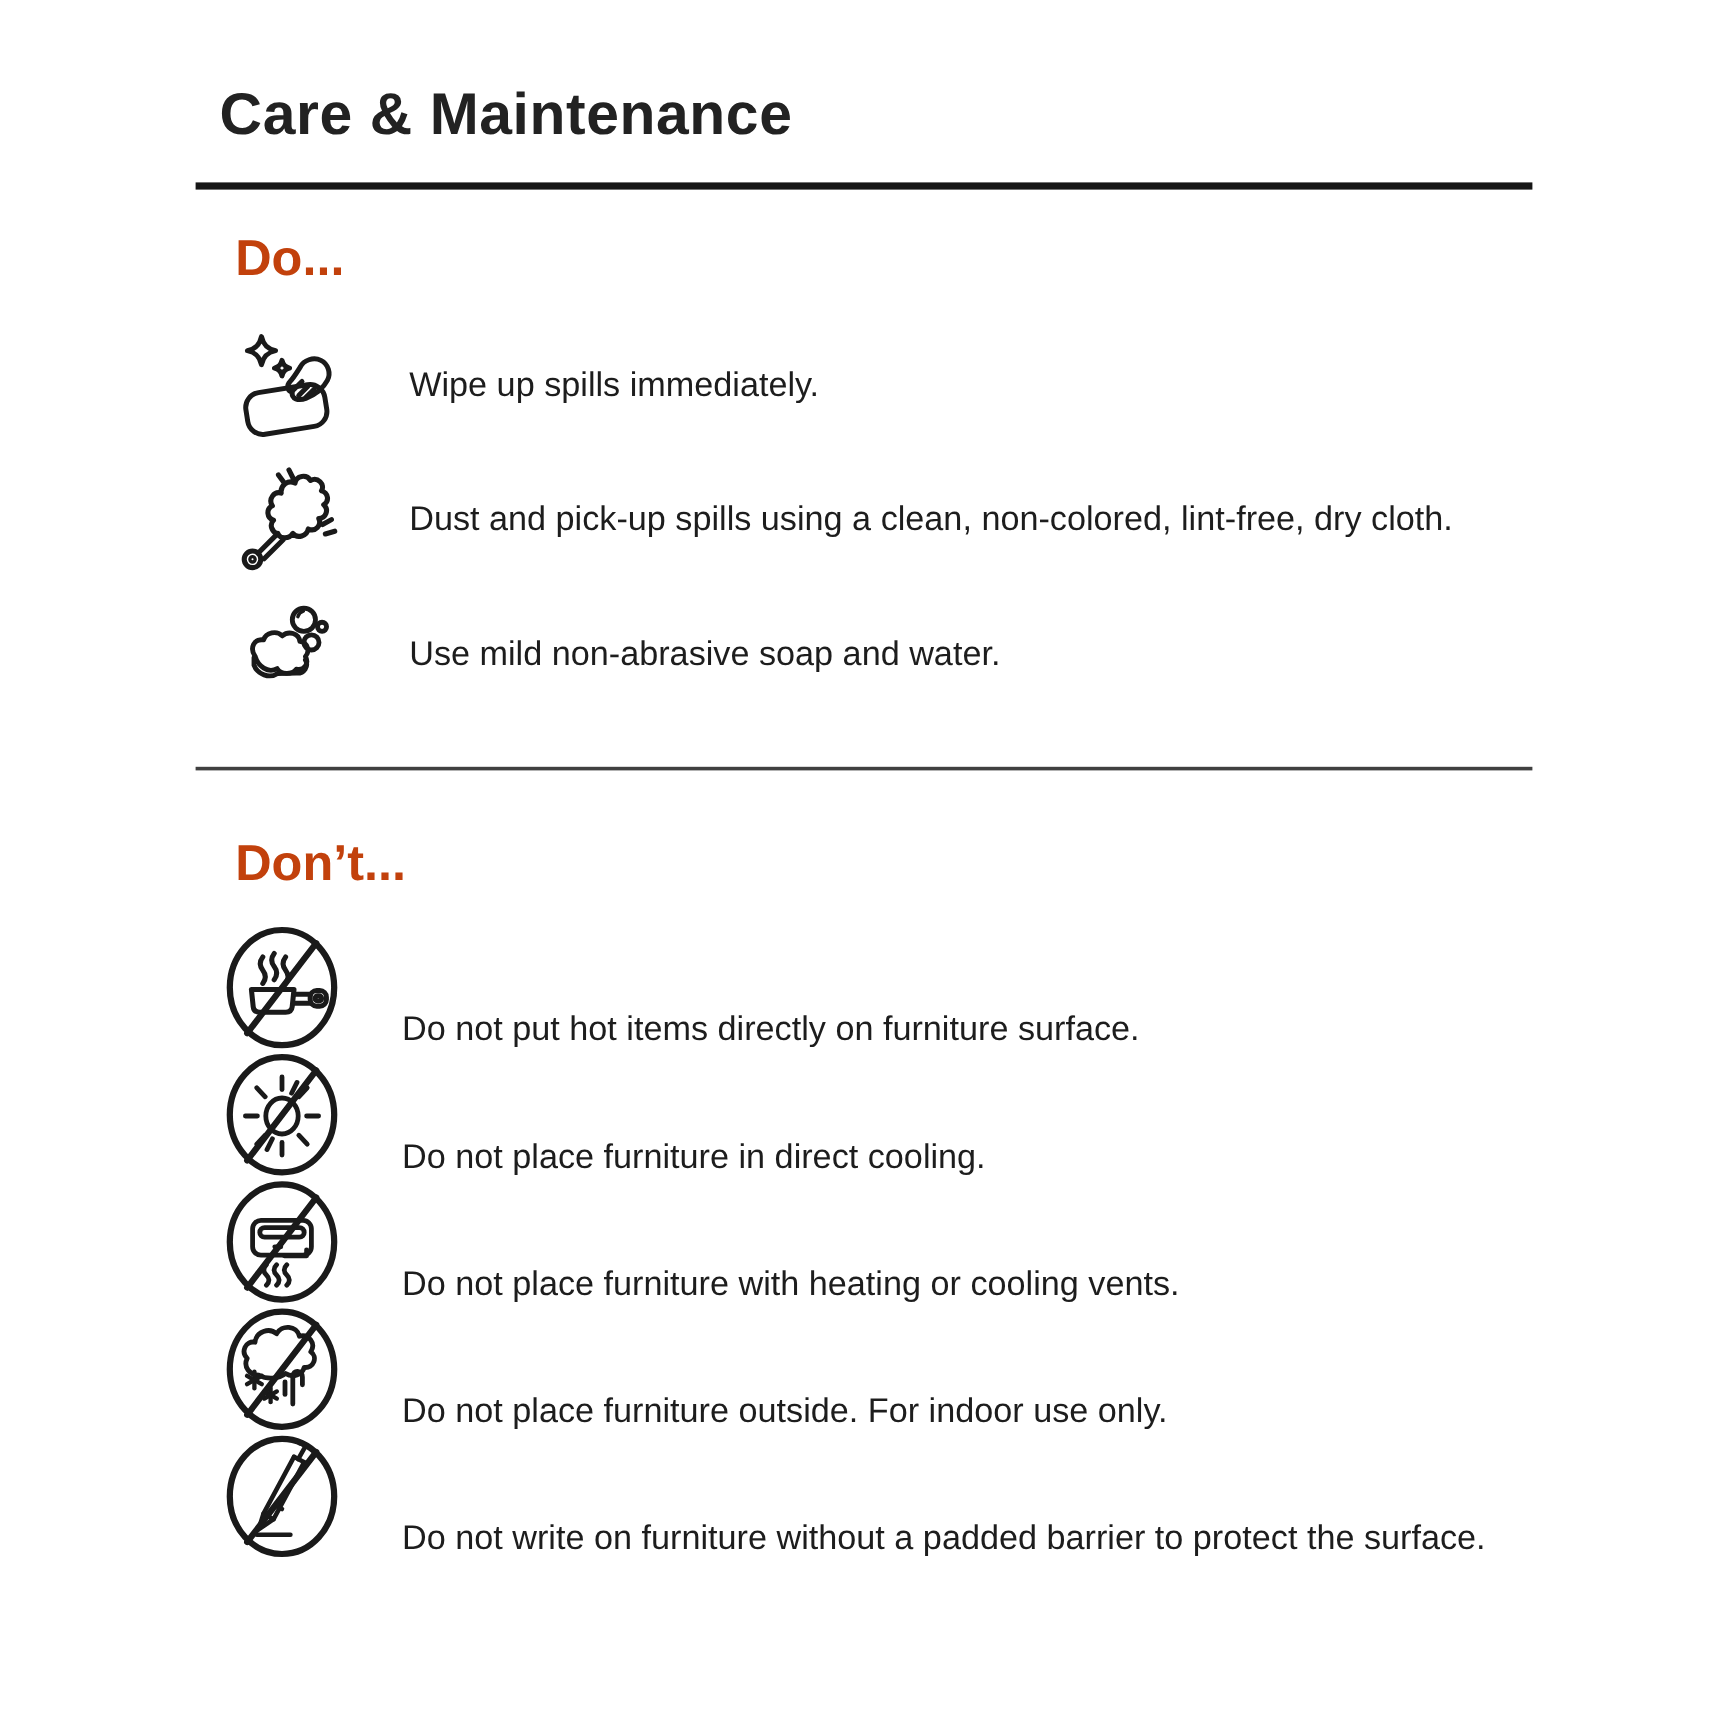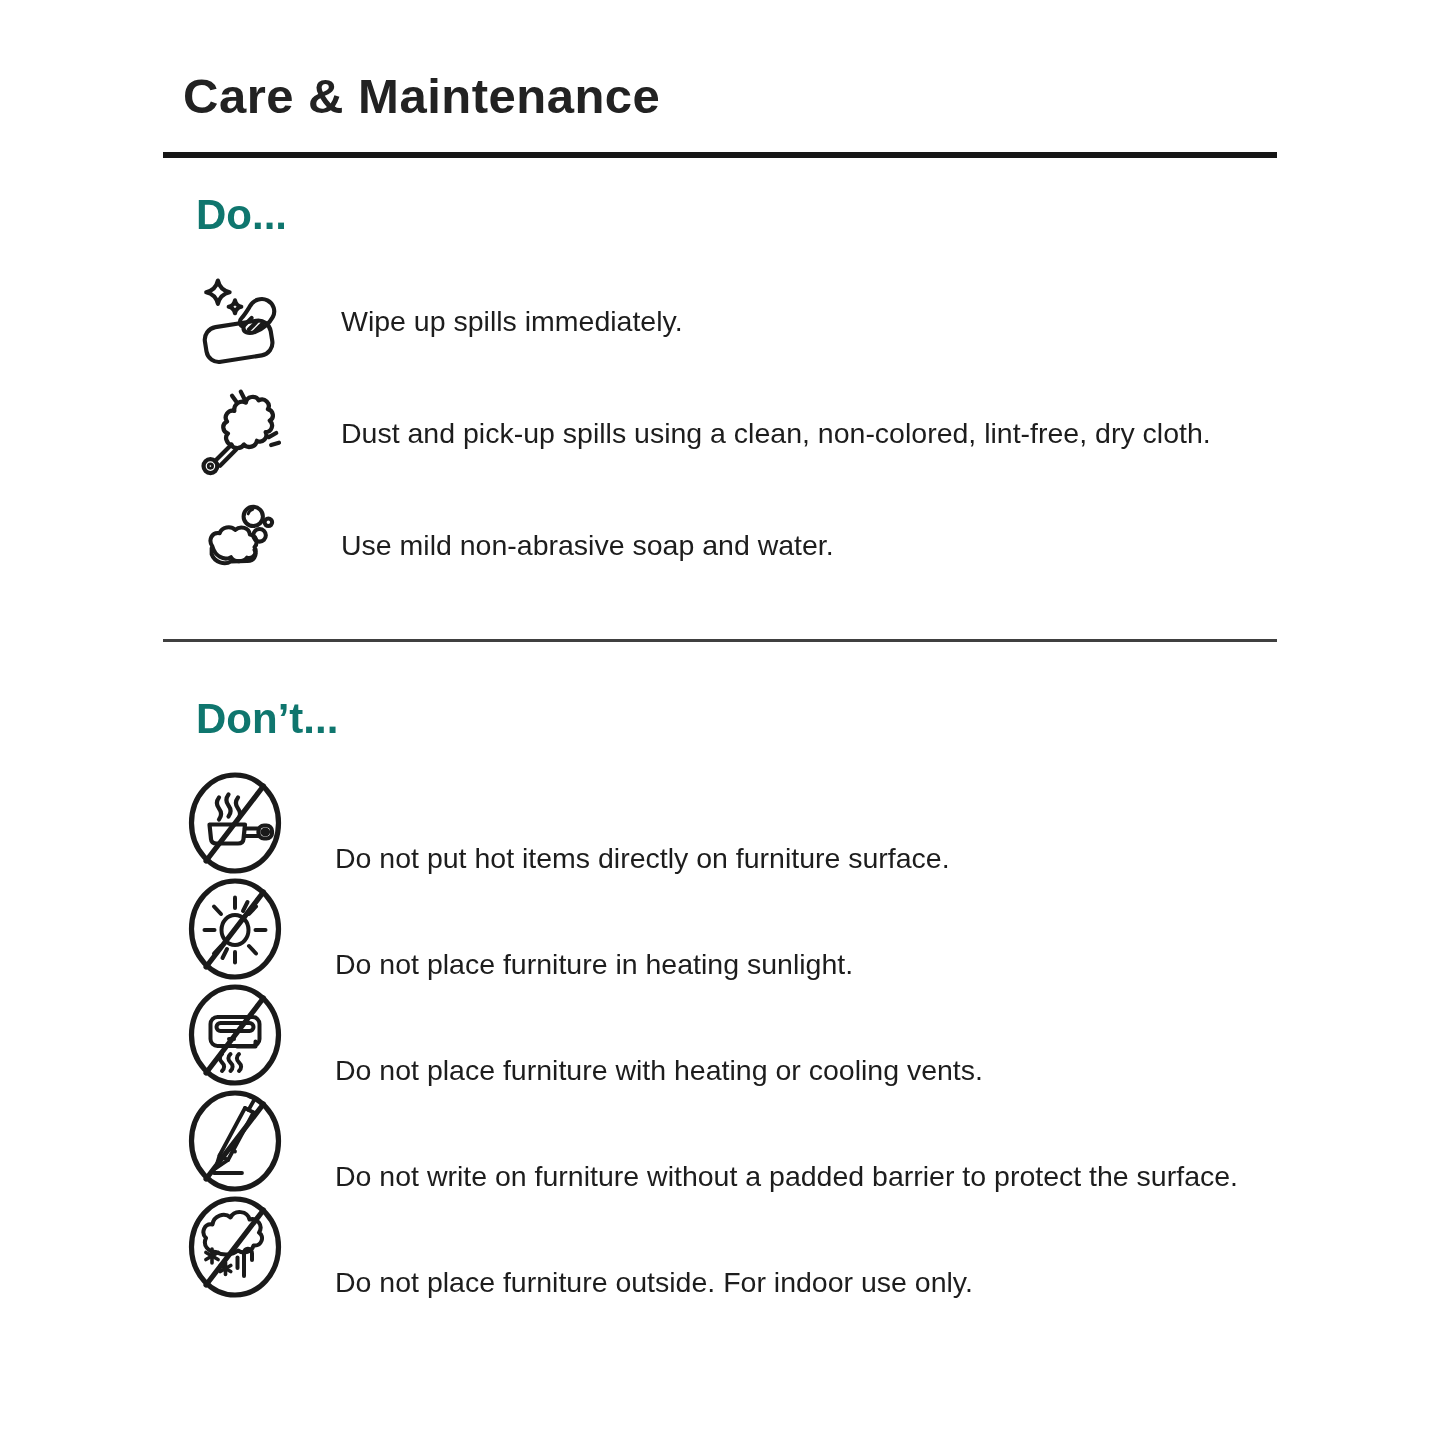--- a/index.html
+++ b/index.html
@@ -5,21 +5,21 @@
   * { margin:0; padding:0; box-sizing:border-box; }
   html,body { background:#ffffff; }
   .page {
     position:relative; width:1407px; height:1445px; background:#ffffff;
     font-family:"Liberation Sans","DejaVu Sans",sans-serif; color:#1d1d1d; overflow:hidden;
   }
   .content { width:1114px; margin-left:163px; }
   .title { padding-top:68px; margin-left:20px; font-size:49px; font-weight:700; color:#222222; letter-spacing:.5px; }
   .rule-thick { margin-top:28px; height:6px; background:#161616; }
   .rule-thin  { margin-top:38px; height:3px; background:#404040; }
-  .section-heading { font-size:42px; font-weight:700; color:#0f766e; margin-left:33px; }
+  .section-heading { font-size:42px; font-weight:700; color:#c2410c; margin-left:33px; }
   .do-heading   { margin-top:33px; }
   .dont-heading { margin-top:53px; }
   .rows-do, .rows-dont { margin-top:26px; }
   .row { display:flex; align-items:center;gap:20px; }
   .row-do   { height:112px; padding-left:33px; }
   .row-dont { height:106px; padding-left:21px;align-items:flex-end; }
   .icon-box-do   { width:96px;  flex:0 0 auto; display:flex; align-items:center; justify-content:center; }
   .icon-box-dont { width:102px; flex:0 0 auto; display:flex; align-items:center; justify-content:center; }
   .row-text { font-size:28.5px; color:#1d1d1d; margin-left:29px; white-space:nowrap; }
   svg { display:block; }
@@ -137,21 +137,21 @@
                 <path d="M36 37 L29 29.5"></path>
                 <path d="M64 69 L71 76.5"></path>
                 <path d="M36 69 L29 76.5"></path>
                 <path d="M58 34 L62.5 25"></path>
                 <path d="M42 72 L37.5 81"></path>
               </g>
               <path d="M78.5 15 L21 90" stroke-width="5.2"></path>
             </g>
           </svg>
         </span>
-        <span class="row-text">Do not place furniture in heating sunlight.</span>
+        <span class="row-text">Do not place furniture in direct cooling.</span>
       </div>
 
       <div class="row row-dont">
         <span class="icon-box-dont">
           <svg width="100" height="104" viewBox="0 0 100 104">
             <g class="ic">
               <ellipse cx="50" cy="52" rx="43.5" ry="48" stroke-width="5.2"></ellipse>
               <g stroke-width="4">
                 <rect x="25.5" y="34" width="49" height="29" rx="7"></rect>
                 <rect x="31.5" y="40" width="37" height="8" rx="4"></rect>
@@ -166,57 +166,57 @@
           </svg>
         </span>
         <span class="row-text">Do not place furniture with heating or cooling vents.</span>
       </div>
 
       <div class="row row-dont">
         <span class="icon-box-dont">
           <svg width="100" height="104" viewBox="0 0 100 104">
             <g class="ic">
               <ellipse cx="50" cy="52" rx="43.5" ry="48" stroke-width="5.2"></ellipse>
+              <g stroke-width="4">
+                <path d="M31 57 C23 57 17.5 50 21 43 C15.5 37.5 19.5 28 27.5 29.5 C28.5 20.5 39.5 17 45.5 22.5 C49.5 14.5 62.5 15.5 64.5 24.5 C72.5 22.5 78.5 30.5 74 37.5 C80 41.5 76.5 51.5 68.5 50.5 C67 56.5 59 59.5 53 55.5 C47 60.5 37 60.5 31 57 Z"></path>
+                <path d="M52.5 62.5 V73"></path>
+                <path d="M59 58 V81"></path>
+                <path d="M59 58 C59 52 67 52.5 67 58.5 V65"></path>
+              </g>
+              <g class="fill" stroke-width="3.6">
+                <path d="M27 54 V68"></path>
+                <path d="M20.9 57.5 L33.1 64.5"></path>
+                <path d="M33.1 57.5 L20.9 64.5"></path>
+                <path d="M40.5 67.5 V79.5"></path>
+                <path d="M35.3 70.5 L45.7 76.5"></path>
+                <path d="M45.7 70.5 L35.3 76.5"></path>
+              </g>
+              <path d="M78.5 15 L21 90" stroke-width="5.2"></path>
+            </g>
+          </svg>
+        </span>
+        <span class="row-text">Do not place furniture outside. For indoor use only.</span>
+      </div>
+
+      <div class="row row-dont">
+        <span class="icon-box-dont">
+          <svg width="100" height="104" viewBox="0 0 100 104">
+            <g class="ic">
+              <ellipse cx="50" cy="52" rx="43.5" ry="48" stroke-width="5.2"></ellipse>
               <g stroke-width="3.8">
                 <path d="M60 19 L34.5 66.5"></path>
                 <path d="M68.5 23.5 L43 71"></path>
                 <path d="M60 19 L68.5 23.5"></path>
                 <path d="M34.5 66.5 L43 71 L30.5 79.5 Z"></path>
                 <path d="M63.5 21 L70 9.5 L64.5 7.5"></path>
                 <path d="M44.5 59.5 L50 62.5"></path>
                 <path d="M29 84 H57"></path>
               </g>
               <path d="M78.5 15 L21 90" stroke-width="5.2"></path>
             </g>
           </svg>
         </span>
         <span class="row-text">Do not write on furniture without a padded barrier to protect the surface.</span>
       </div>
 
-      <div class="row row-dont">
-        <span class="icon-box-dont">
-          <svg width="100" height="104" viewBox="0 0 100 104">
-            <g class="ic">
-              <ellipse cx="50" cy="52" rx="43.5" ry="48" stroke-width="5.2"></ellipse>
-              <g stroke-width="4">
-                <path d="M31 57 C23 57 17.5 50 21 43 C15.5 37.5 19.5 28 27.5 29.5 C28.5 20.5 39.5 17 45.5 22.5 C49.5 14.5 62.5 15.5 64.5 24.5 C72.5 22.5 78.5 30.5 74 37.5 C80 41.5 76.5 51.5 68.5 50.5 C67 56.5 59 59.5 53 55.5 C47 60.5 37 60.5 31 57 Z"></path>
-                <path d="M52.5 62.5 V73"></path>
-                <path d="M59 58 V81"></path>
-                <path d="M59 58 C59 52 67 52.5 67 58.5 V65"></path>
-              </g>
-              <g class="fill" stroke-width="3.6">
-                <path d="M27 54 V68"></path>
-                <path d="M20.9 57.5 L33.1 64.5"></path>
-                <path d="M33.1 57.5 L20.9 64.5"></path>
-                <path d="M40.5 67.5 V79.5"></path>
-                <path d="M35.3 70.5 L45.7 76.5"></path>
-                <path d="M45.7 70.5 L35.3 76.5"></path>
-              </g>
-              <path d="M78.5 15 L21 90" stroke-width="5.2"></path>
-            </g>
-          </svg>
-        </span>
-        <span class="row-text">Do not place furniture outside. For indoor use only.</span>
-      </div>
-
     </div>
   </div>
 </div>
 
 </body></html>

